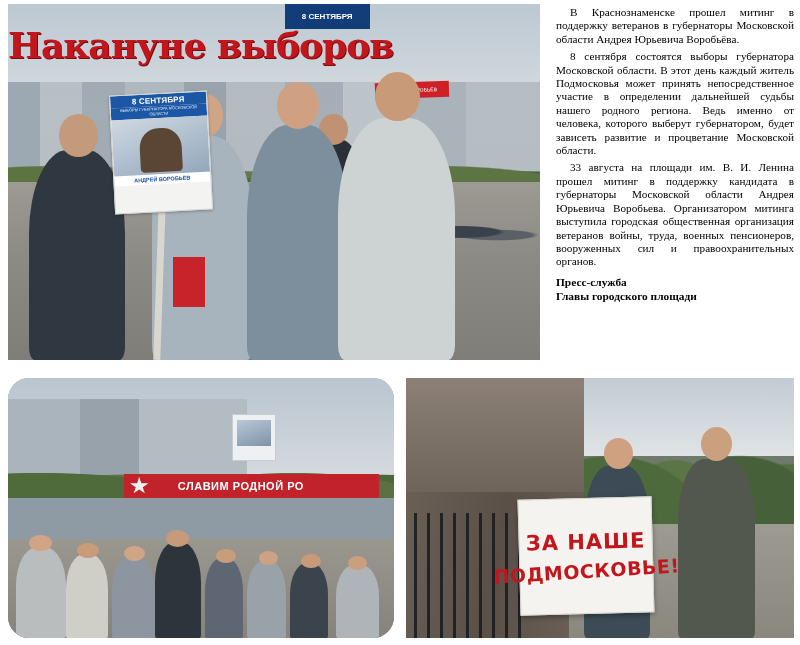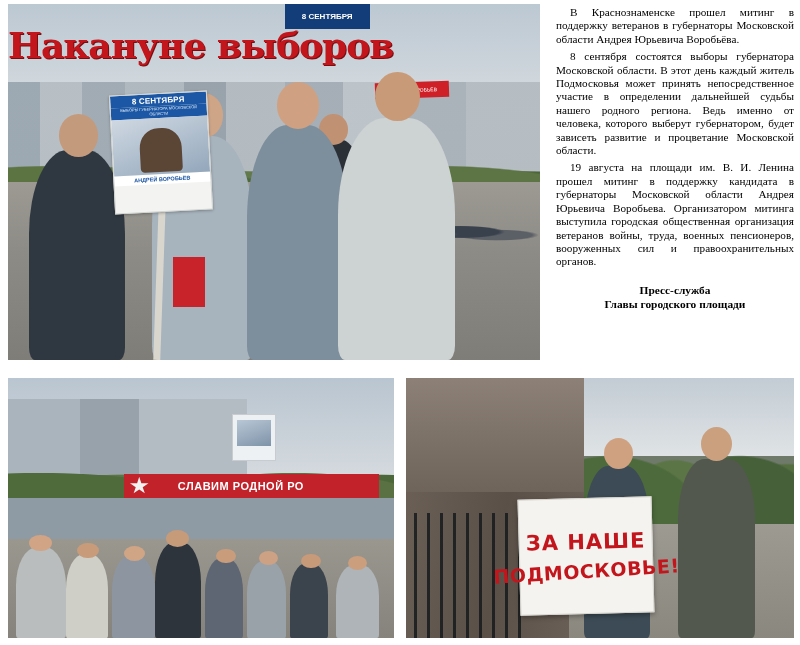--- a/index.html
+++ b/index.html
@@ -226,36 +226,37 @@
     font-size: 11.2px;
     line-height: 13.4px;
     text-align: justify;
     color: #000;
   }
   .text-col p {
     margin: 0 0 4px 0;
     text-indent: 14px;
   }
   .signature {
-    margin-top: 14px;
-    text-align: center;
+    margin-top: 6px;
+    text-align: left;
     font-weight: bold;
     font-size: 11.4px;
     line-height: 14px;
   }
 
   
   .photo-bl {
     position: absolute;
     left: 8px;
     top: 378px;
     width: 386px;
     height: 260px;
     overflow: hidden;
     background: #8e9aa4;
+    border-radius: 21px;
   }
   .photo-br {
     position: absolute;
     left: 406px;
     top: 378px;
     width: 388px;
     height: 260px;
     overflow: hidden;
     background: #6f7a6a;
   }
@@ -400,21 +401,21 @@
       <div class="pm-photo"></div>
       <div class="pm-name">АНДРЕЙ ВОРОБЬЁВ</div>
     </div>
   </div>
 
   <div class="headline">Накануне выборов</div>
 
   <div class="text-col">
     <p>В Краснознаменске прошел митинг в поддержку ветеранов в губернаторы Московской области Андрея Юрьевича Воробьёва.</p>
     <p>8 сентября состоятся выборы губернатора Московской области. В этот день каждый житель Подмосковья может принять непосредственное участие в определении дальнейшей судьбы нашего родного региона. Ведь именно от человека, которого выберут губернатором, будет зависеть развитие и процветание Московской области.</p>
-    <p>19 августа на площади им. В. И. Ленина прошел митинг в поддержку кандидата в губернаторы Московской области Андрея Юрьевича Воробьева. Организатором митинга выступила городская общественная организация ветеранов войны, труда, военных пенсионеров, вооруженных сил и правоохранительных органов.</p>
+    <p>33 августа на площади им. В. И. Ленина прошел митинг в поддержку кандидата в губернаторы Московской области Андрея Юрьевича Воробьева. Организатором митинга выступила городская общественная организация ветеранов войны, труда, военных пенсионеров, вооруженных сил и правоохранительных органов.</p>
     <div class="signature">
       <div>Пресс-служба</div>
       <div>Главы городского площади</div>
     </div>
   </div>
 
   <div class="photo-bl">
     <div class="bl-sky"></div>
     <div class="bl-building"></div>
     <div class="bl-trees"></div>

